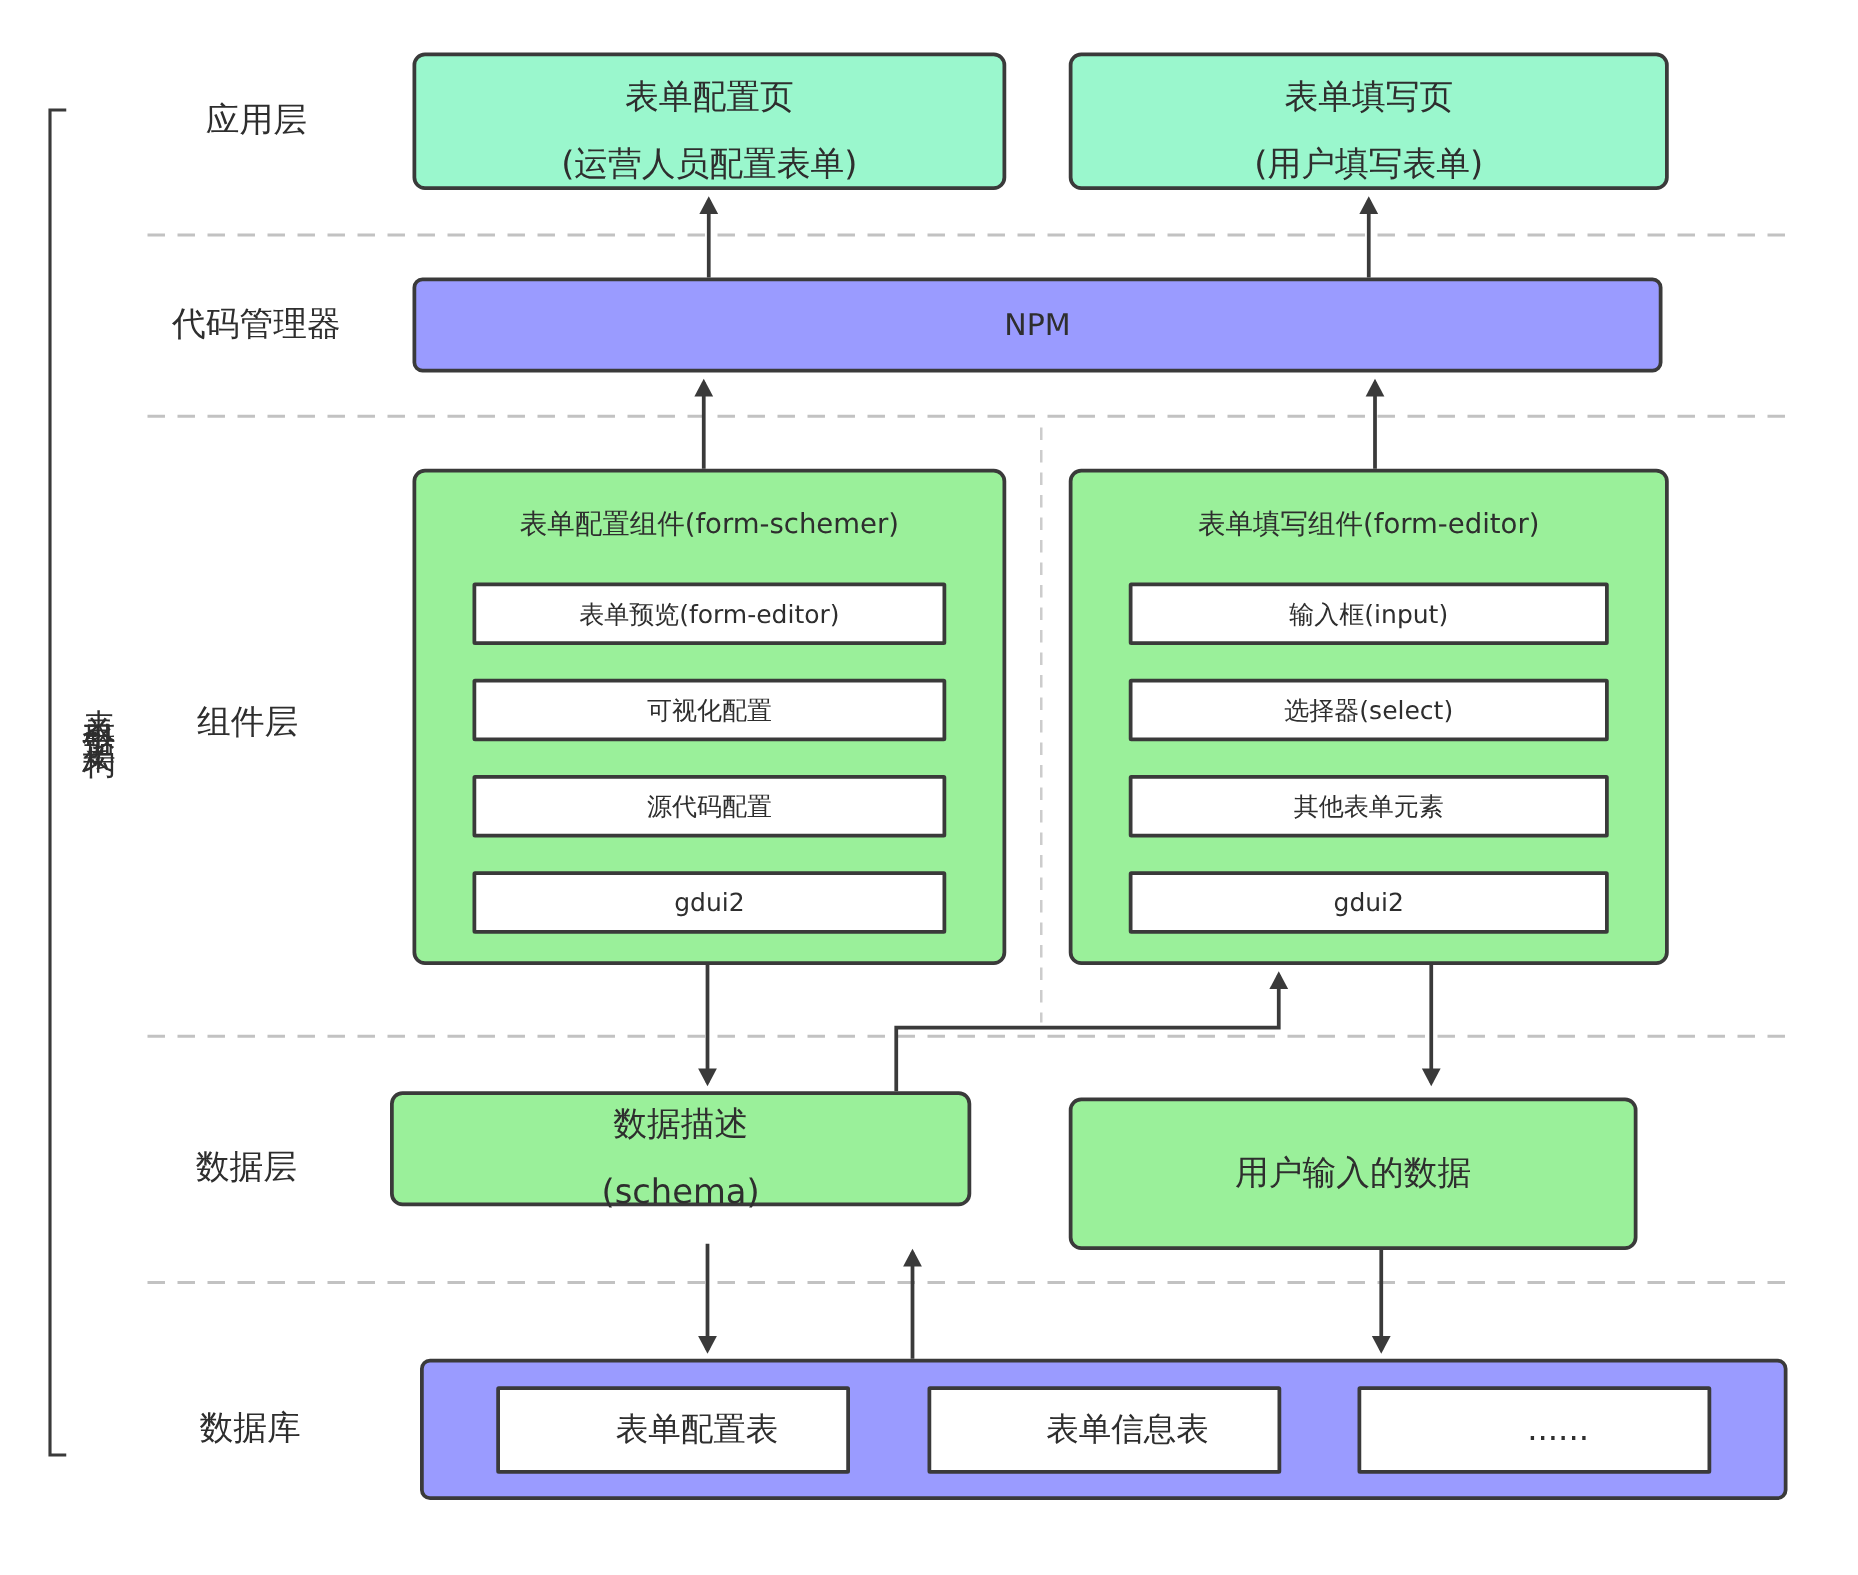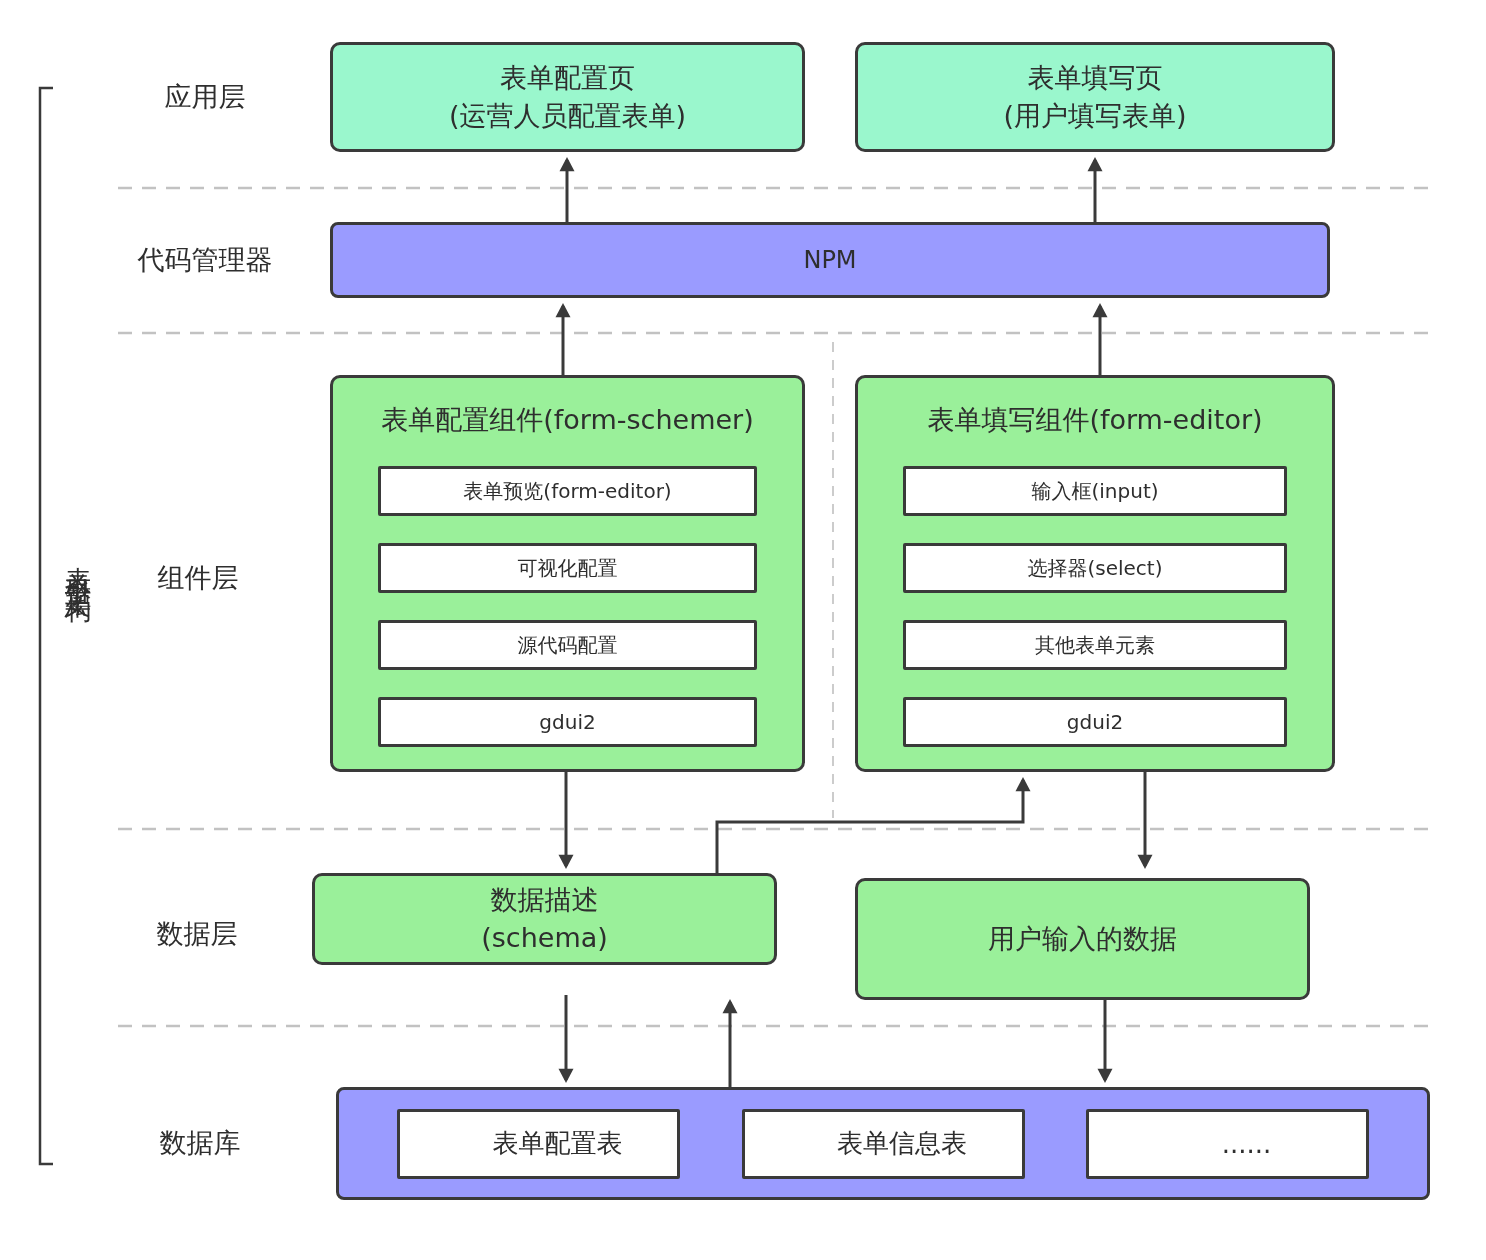--- a/index.html
+++ b/index.html
@@ -14,25 +14,25 @@
   #wires{position:absolute;left:0;top:0;z-index:1;}
   .box{
     position:absolute;box-sizing:border-box;z-index:2;
     border:3px solid #3a3a3a;border-radius:10px;
     display:flex;flex-direction:column;align-items:center;justify-content:center;
     text-align:center;
   }
   .mint{background:#9af7cd;}
   .green{background:#9af09a;}
   .purple{background:#9a9bff;}
-  .two-line span{display:block;font-size:27px;line-height:38px;}
+  .two-line span{display:block;font-size:27px;line-height:38px;margin-top:16px;}
   .single-line span{display:block;font-size:27px;line-height:38px;}
   .npm-label{font-size:24px;}
   .comp{justify-content:flex-start;padding-top:24px;}
-  .comp-title{font-size:27px;height:36px;line-height:36px;margin-bottom:28px;}
+  .comp-title{font-size:22px;height:36px;line-height:36px;margin-bottom:28px;}
   .comp-item{
     box-sizing:border-box;width:calc(100% - 90px);height:50px;
     margin:0 auto 27px auto;background:#ffffff;
     border:3px solid #3a3a3a;border-radius:2px;
     font-size:20px;line-height:44px;text-align:center;
   }
   .comp-item:last-child{margin-bottom:0;}
   .db-box{flex-direction:row;justify-content:space-between;padding:0 58px;}
   .db-table{
     box-sizing:border-box;width:283px;height:70px;background:#ffffff;

